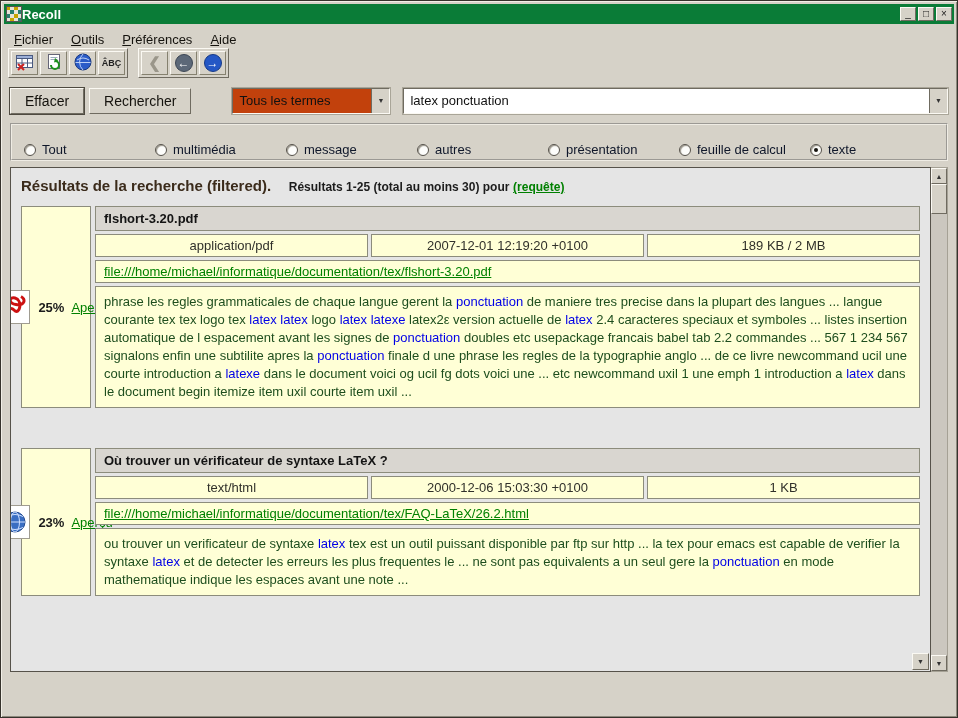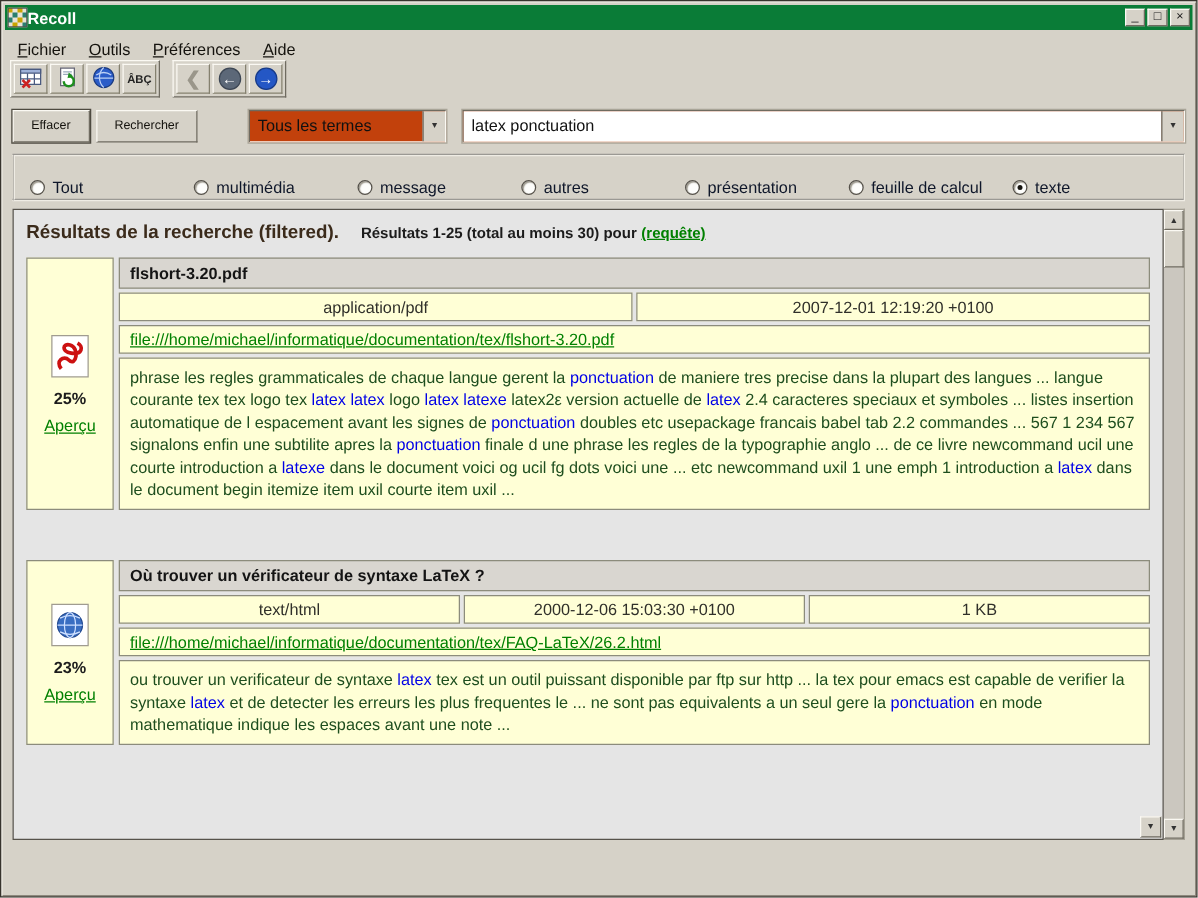--- a/index.html
+++ b/index.html
@@ -52,21 +52,21 @@
     color: #fff; font-size: 12px; line-height: 1;
   }
   .nav-prev { background: #5c6878; border: 1px solid #3c4654; }
   .nav-next { background: #2457c5; border: 1px solid #173a88; }
 
   
   .search-row { margin-top: 8px; display: flex; align-items: center; gap: 5px; padding: 0 6px; height: 27px; }
   .btn {
     height: 26px; padding: 0 14px; background: #d6d2c8;
     border: 1px solid; border-color: #fbf9f3 #6f6b60 #6f6b60 #fbf9f3;
-    font-family: "Liberation Sans", sans-serif; font-size: 10px; color: #15130e; cursor: default;
+    font-family: "Liberation Sans", sans-serif; font-size: 14px; color: #15130e; cursor: default;
   }
   .btn-default { outline: 1px solid #4e4a40; }
   .combo {
     height: 26px; background: #c2410c; display: flex; align-items: center;
     border: 1px solid; border-color: #6f6b60 #fbf9f3 #fbf9f3 #6f6b60;
     outline: 1px solid #a9a598; position: relative;
   }
   .combo-mode { width: 158px; margin-left: 36px; }
   .combo-query { flex: 1; margin-left: 8px; }
   .combo-value { flex: 1; padding: 0 6px; color: #111; white-space: nowrap; overflow: hidden; }
@@ -105,21 +105,21 @@
   }
   .results-header { padding: 9px 10px 4px 10px; }
   .rh-title { font-size: 15px; font-weight: bold; color: #3b2b1b; margin-right: 14px; }
   .rh-summary { font-size: 12px; font-weight: bold; color: #1c1c1c; }
   .rh-link { font-size: 12px; font-weight: bold; color: #008000; text-decoration: underline; }
 
   .result-list { padding: 8px 10px 0 10px; }
   .result-card { display: flex; gap: 4px; margin-bottom: 40px; }
   .result-side {
     width: 70px; min-width: 70px; background: #ffffd6; border: 1px solid #8c8c7c;
-    display: flex; flex-direction: column; align-items: center; justify-content: center;
+    display: flex; align-items: center; justify-content: center;
     gap: 7px; padding: 8px 0;
   }
   .doc-icon { width: 34px; height: 38px; display: flex; align-items: center; justify-content: center; }
   .pct { font-weight: bold; color: #1c1c1c; }
   .apercu { color: #008000; text-decoration: underline; }
 
   .result-main { flex: 1; display: flex; flex-direction: column; gap: 3px; }
   .r-title {
     background: #d9d6d0; border: 1px solid #8c8c7c;
     font-weight: bold; color: #141414; padding: 4px 8px;
@@ -313,20 +313,21 @@
                 </svg>
               </div>
               <div class="pct">25%</div>
               <a class="apercu">Aperçu</a>
             </div>
             <div class="result-main">
               <div class="r-title">flshort-3.20.pdf</div>
               <div class="r-meta">
                 <div class="r-cell">application/pdf</div>
                 <div class="r-cell">2007-12-01 12:19:20 +0100</div>
+                <div class="r-cell">189 KB / 2 MB</div>
               </div>
               <div class="r-url"><a class="url-link">file:///home/michael/informatique/documentation/tex/flshort-3.20.pdf</a></div>
               <div class="r-abstract"><span>phrase les regles grammaticales de chaque langue gerent la </span><span class="hl">ponctuation</span><span> de maniere tres precise dans la plupart des langues ... langue courante tex tex logo tex </span><span class="hl">latex latex</span><span> logo </span><span class="hl">latex latexe</span><span> latex2ε version actuelle de </span><span class="hl">latex</span><span> 2.4 caracteres speciaux et symboles ... listes insertion automatique de l espacement avant les signes de </span><span class="hl">ponctuation</span><span> doubles etc usepackage francais babel tab 2.2 commandes ... 567 1 234 567 signalons enfin une subtilite apres la </span><span class="hl">ponctuation</span><span> finale d une phrase les regles de la typographie anglo ... de ce livre newcommand ucil une courte introduction a </span><span class="hl">latexe</span><span> dans le document voici og ucil fg dots voici une ... etc newcommand uxil 1 une emph 1 introduction a </span><span class="hl">latex</span><span> dans le document begin itemize item uxil courte item uxil ...</span></div>
             </div>
           </div>
           <div class="result-card">
             <div class="result-side">
               <div class="doc-icon">
                 <svg width="32" height="36" viewBox="0 0 32 36">
                   <rect x="1.5" y="1.5" width="29" height="33" fill="#fff" stroke="#a09c90"></rect>

